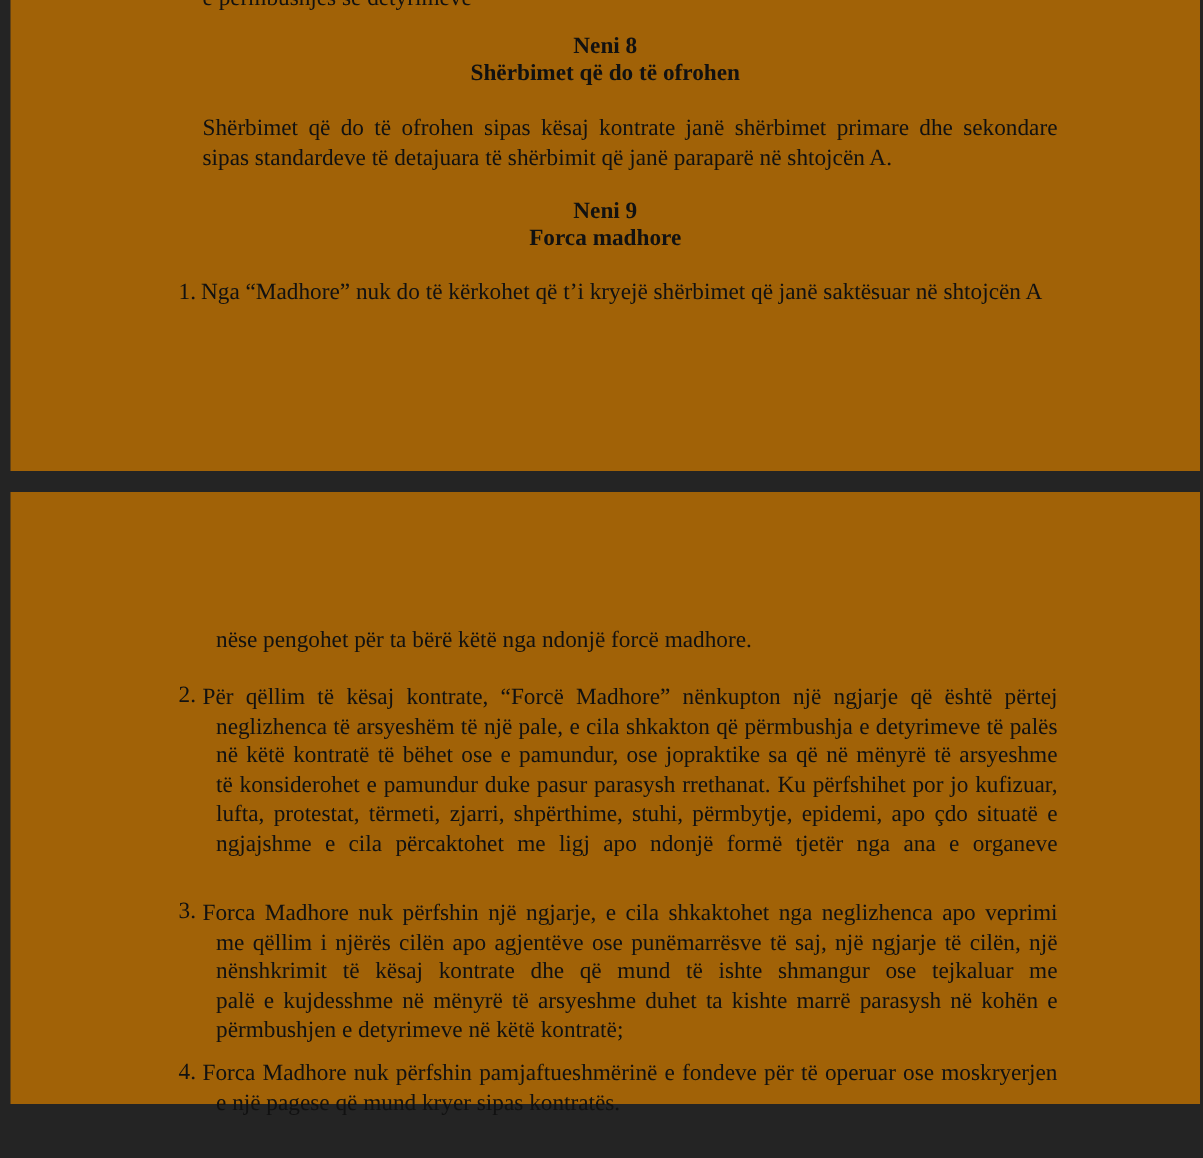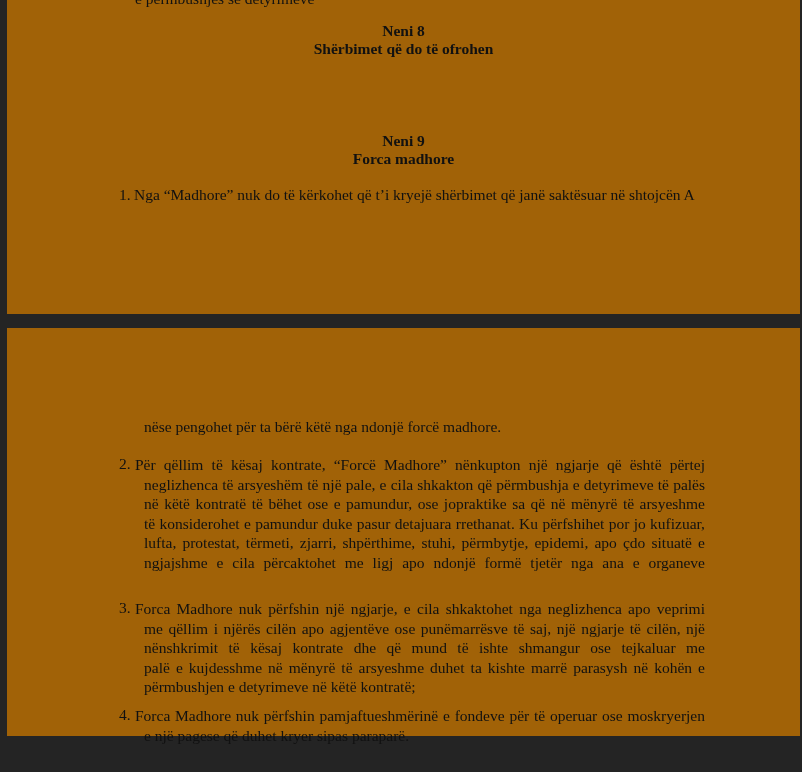--- a/index.html
+++ b/index.html
@@ -36,54 +36,58 @@
 </style>
 </head>
 <body>
 
 <div class="page" id="page1">
   <span class="cut-text">e përmbushjes së detyrimeve</span>
 
   <div class="heading" style="top:22px;">Neni 8</div>
   <div class="heading" style="top:40px;">Shërbimet që do të ofrohen</div>
 
+  <div class="para" style="top:76px; left:128px; width:570px;">
+    <span class="line just">Shërbimet që do të ofrohen sipas kësaj kontrate janë shërbimet primare dhe sekondare</span>
+    <span class="line">sipas standardeve të detajuara të shërbimit që janë paraparë në shtojcën A.</span>
+  </div>
 
   <div class="heading" style="top:132px;">Neni 9</div>
   <div class="heading" style="top:150px;">Forca madhore</div>
 
   <span class="num" style="top:186px; left:112px;">1.</span>
   <span class="abs" style="top:186px; left:127px; font-size:15.5px;">Nga “Madhore” nuk do të kërkohet që t’i kryejë shërbimet që janë saktësuar në shtojcën A</span>
 </div>
 
 <div class="page" id="page2">
   <span class="abs" style="top:90px; left:137px; font-size:15.5px;">nëse pengohet për ta bërë këtë nga ndonjë forcë madhore.</span>
 
   <span class="num" style="top:127px; left:112px;">2.</span>
   <div class="para" style="top:127px; left:128px; width:570px;">
     <span class="line just">Për qëllim të kësaj kontrate, “Forcë Madhore” nënkupton një ngjarje që është përtej</span>
   </div>
   <div class="para" style="top:146.6px; left:137px; width:561px;">
     <span class="line just">neglizhenca të arsyeshëm të një pale, e cila shkakton që përmbushja e detyrimeve të palës</span>
     <span class="line just">në këtë kontratë të bëhet ose e pamundur, ose jopraktike sa që në mënyrë të arsyeshme</span>
-    <span class="line just">të konsiderohet e pamundur duke pasur detajuara rrethanat. Ku përfshihet por jo kufizuar,</span>
+    <span class="line just">të konsiderohet e pamundur duke pasur parasysh rrethanat. Ku përfshihet por jo kufizuar,</span>
     <span class="line just">lufta, protestat, tërmeti, zjarri, shpërthime, stuhi, përmbytje, epidemi, apo çdo situatë e</span>
     <span class="line just">ngjajshme e cila përcaktohet me ligj apo ndonjë formë tjetër nga ana e organeve</span>
   </div>
 
   <span class="num" style="top:271px; left:112px;">3.</span>
   <div class="para" style="top:271px; left:128px; width:570px;">
     <span class="line just">Forca Madhore nuk përfshin një ngjarje, e cila shkaktohet nga neglizhenca apo veprimi</span>
   </div>
   <div class="para" style="top:290.6px; left:137px; width:561px;">
     <span class="line just">me qëllim i njërës cilën apo agjentëve ose punëmarrësve të saj, një ngjarje të cilën, një</span>
     <span class="line just">nënshkrimit të kësaj kontrate dhe që mund të ishte shmangur ose tejkaluar me</span>
     <span class="line just">palë e kujdesshme në mënyrë të arsyeshme duhet ta kishte marrë parasysh në kohën e</span>
     <span class="line">përmbushjen e detyrimeve në këtë kontratë;</span>
   </div>
 
   <span class="num" style="top:378px; left:112px;">4.</span>
   <div class="para" style="top:378px; left:128px; width:570px;">
     <span class="line just">Forca Madhore nuk përfshin pamjaftueshmërinë e fondeve për të operuar ose moskryerjen</span>
   </div>
   <div class="para" style="top:397.6px; left:137px; width:561px;">
-    <span class="line">e një pagese që duhet kryer sipas paraparë.</span>
+    <span class="line">e një pagese që mund kryer sipas kontratës.</span>
   </div>
 </div>
 
 </body></html>

